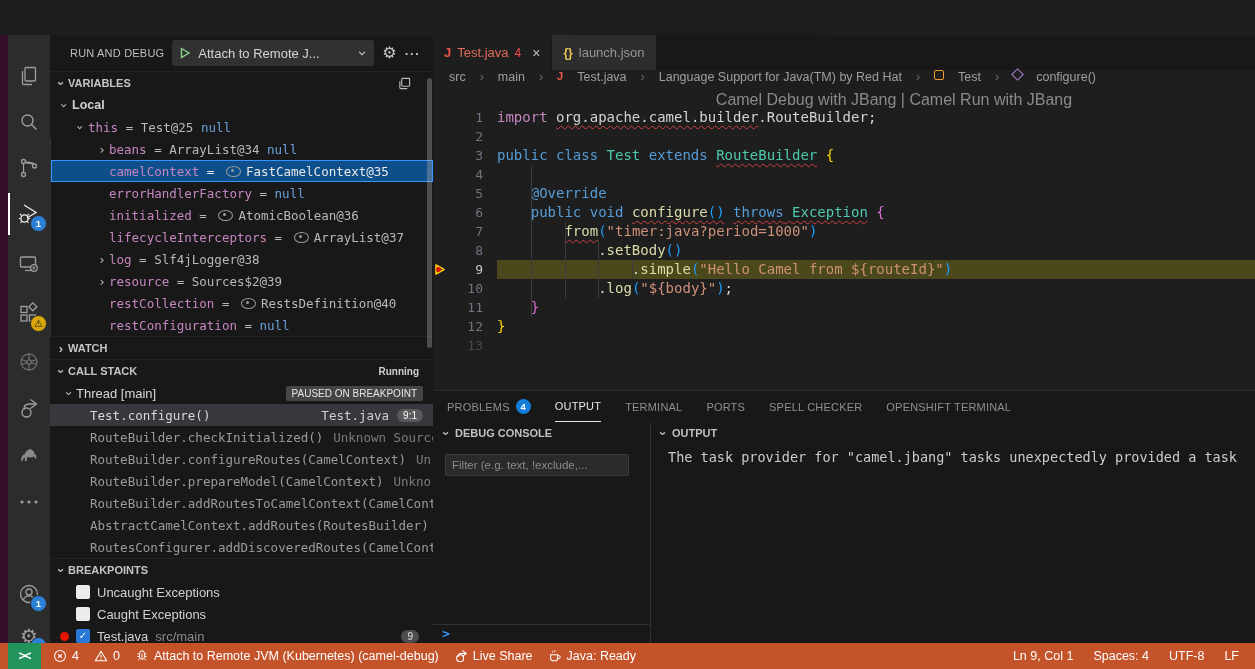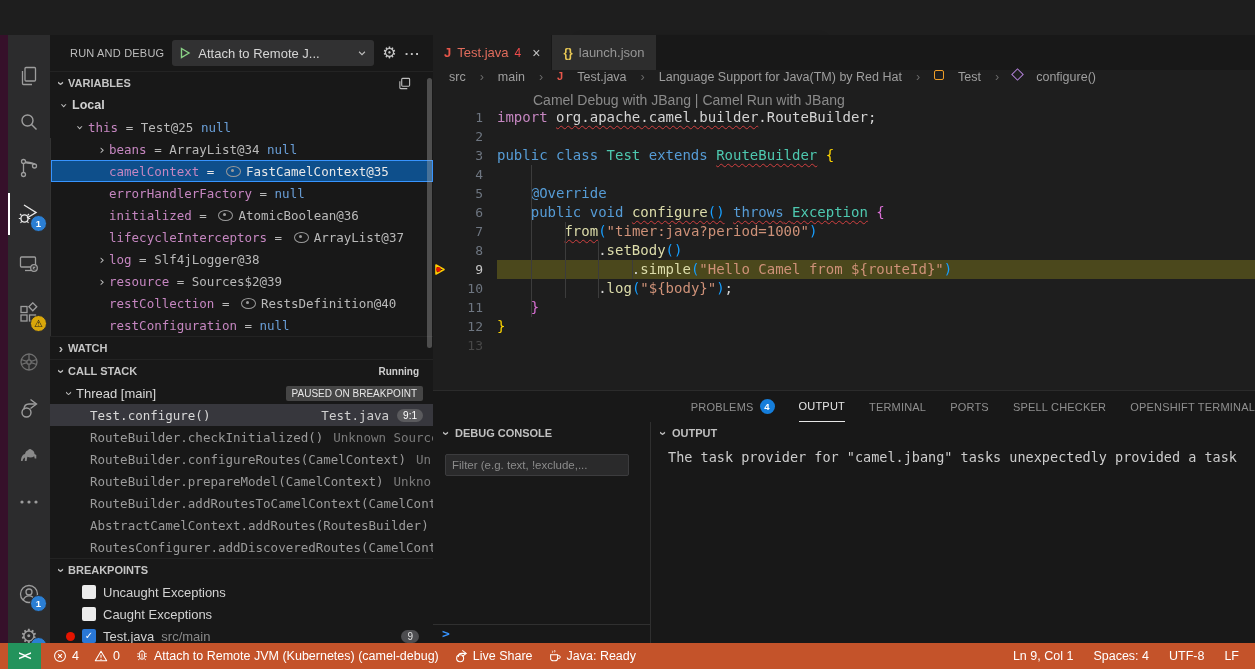--- a/index.html
+++ b/index.html
@@ -49,21 +49,21 @@
   .eye{display:inline-block;width:13px;height:9px;border:1px solid #9a9a9a;border-radius:50%;position:relative;margin:0 5px 0 4px;}
   .eye::after{content:"";position:absolute;left:4px;top:2px;width:3px;height:3px;border-radius:50%;background:#9a9a9a;}
   .guideL{border-left:1px solid #333;}
   #threadrow{height:22px;display:flex;align-items:center;font-size:13px;color:#d8d8d8;padding-left:12px;}
   #pausedbadge{font-size:10px;color:#e6e6e6;background:#454545;border-radius:2px;padding:2px 6px;margin-right:10px;}
   .frow{height:22px;display:flex;align-items:center;font-family:"DejaVu Sans Mono",monospace;font-size:12.5px;color:#9b9b9b;padding-left:40px;}
   .frow.selected{background:#37373d;color:#d8d8d8;}
   .frow .floc{color:#7a7a7a;margin-left:10px;}
   .frow.selected .floc{color:#d0d0d0;}
   .fbadge{background:#5a5a5d;color:#fff;font-size:10px;border-radius:8px;padding:1px 6px;margin:0 10px 0 8px;font-family:"Liberation Sans",sans-serif;}
-  .bprow{height:22px;display:flex;align-items:center;font-size:13px;color:#d2d2d2;padding-left:16px;gap:7px;}
+  .bprow{height:22px;display:flex;align-items:center;font-size:13px;color:#d2d2d2;padding-left:10px;gap:7px;}
   .bpdot{width:9px;height:9px;border-radius:50%;background:#e51400;flex:0 0 9px;}
   .bpsp{width:9px;flex:0 0 9px;}
   .cb{width:14px;height:14px;background:#ececec;border-radius:2px;flex:0 0 14px;}
   .cb.checked{background:#2977d6;color:#fff;text-align:center;line-height:14px;font-size:10px;}
   .bppath{color:#8a8a8a;}
   .bpbadge{background:#4d4d50;color:#e0e0e0;font-size:10px;border-radius:8px;padding:1px 6px;margin-right:14px;}
   #sidescroll{position:absolute;left:377px;top:43px;width:5px;height:270px;background:rgba(180,180,180,.35);border-radius:3px;}
   
   #editor{position:absolute;left:433px;top:35px;width:822px;height:608px;background:#1e1e1e;}
   #tabbar{height:35px;display:flex;background:#181818;}
@@ -72,36 +72,36 @@
   .tab.inactive{background:#2d2d2d;color:#969696;margin-left:1px;}
   .ticon-java{color:#e8564a;font-weight:700;font-size:13px;}
   .ticon-braces{color:#e8c855;font-weight:700;font-size:12px;}
   .tbadge{color:#f14c4c;font-size:12px;}
   .tclose{color:#c3c3c3;margin-left:5px;font-size:14px;}
   #breadcrumb{height:22px;display:flex;align-items:flex-start;padding-left:16px;font-size:12.5px;color:#9f9f9f;gap:14px;}
   .crumbsep{color:#6c6c6c;}
   .ci-java{color:#e8564a;font-weight:700;font-size:11px;}
   .ci-class{display:inline-block;width:8px;height:8px;border:1.5px solid #ee9d28;border-radius:2px;}
   .ci-method{display:inline-block;width:7px;height:7px;border:1.5px solid #b180d7;transform:rotate(45deg);}
-  #codelens{height:16px;line-height:16px;padding-left:100px;font-size:14px;color:#8a8a8a;}
+  #codelens{height:16px;line-height:16px;padding-left:100px;font-size:16px;color:#8a8a8a;text-align:center;}
   #code{position:relative;font-family:"DejaVu Sans Mono",monospace;font-size:14px;}
   .cline{display:flex;height:19px;line-height:19px;position:relative;}
   .lnum{flex:0 0 36px;width:36px;text-align:right;color:#6e7681;margin-left:14px;font-size:13px;}
   .lnum.dim{color:#484848;}
   .cline.current .lnum{color:#c6c6c6;}
   .ltext{white-space:pre;flex:1;margin-left:14px;}
   .cline.current .ltext{background:#4b481c;}
   .gut{position:absolute;left:0;top:0;width:14px;height:19px;}
   .tk-k{color:#569cd6;} .tk-kc{color:#c586c0;} .tk-t{color:#4ec9b0;} .tk-m{color:#dcdcaa;}
   .tk-s{color:#ce9178;} .tk-p{color:#d4d4d4;} .tk-b1{color:#ffd700;} .tk-b2{color:#da70d6;} .tk-b3{color:#179fff;}
   .sq{text-decoration-line:underline;text-decoration-style:wavy;text-decoration-color:#d14040;text-decoration-thickness:1px;text-underline-offset:3px;}
   .iguide{position:absolute;width:1px;background:#3c3c3c;z-index:3;}
   
   #panel{position:absolute;left:0;top:355px;width:822px;height:253px;background:#181818;border-top:1px solid #2b2b2b;}
-  #paneltabs{height:31px;display:flex;align-items:center;padding-left:14px;gap:24px;font-size:11px;color:#8f8f8f;justify-content:flex-end;}
+  #paneltabs{height:31px;display:flex;align-items:center;padding-left:14px;gap:24px;font-size:11px;color:#8f8f8f;}
   .ptab{display:flex;gap:6px;align-items:center;height:30px;line-height:30px;letter-spacing:.2px;}
   .ptab.active{color:#e7e7e7;border-bottom:1px solid #e7e7e7;}
   .pbadge{background:#157edb;color:#fff;border-radius:50%;min-width:15px;height:15px;line-height:15px;text-align:center;font-size:9.5px;font-weight:700;}
   .panelhead{height:22px;display:flex;align-items:center;font-size:11px;font-weight:700;color:#c0c0c0;padding-left:6px;gap:2px;}
   #dcpane{position:absolute;left:0;top:31px;width:217px;bottom:0;border-right:1px solid #2f2f2f;}
   #dcfilter{margin:10px 0 0 12px;width:170px;height:20px;background:#2a2a2b;border:1px solid #3c3c3e;color:#9a9a9a;font-size:11.5px;padding:0 6px;border-radius:2px;font-family:"Liberation Sans",sans-serif;outline:none;}
   #dcfilter::placeholder{color:#8b8b8b;}
   #dcprompt{position:absolute;bottom:0;left:0;right:0;height:19px;border-top:1px solid #303030;color:#3794ff;font-weight:700;padding-left:9px;font-family:"DejaVu Sans Mono",monospace;font-size:13px;line-height:18px;}
   #outpane{position:absolute;left:217px;top:31px;right:0;bottom:0;}
   #outlines{padding:4px 0 0 18px;font-family:"DejaVu Sans Mono",monospace;font-size:13.5px;line-height:19px;color:#cccccc;white-space:pre;overflow:hidden;}

